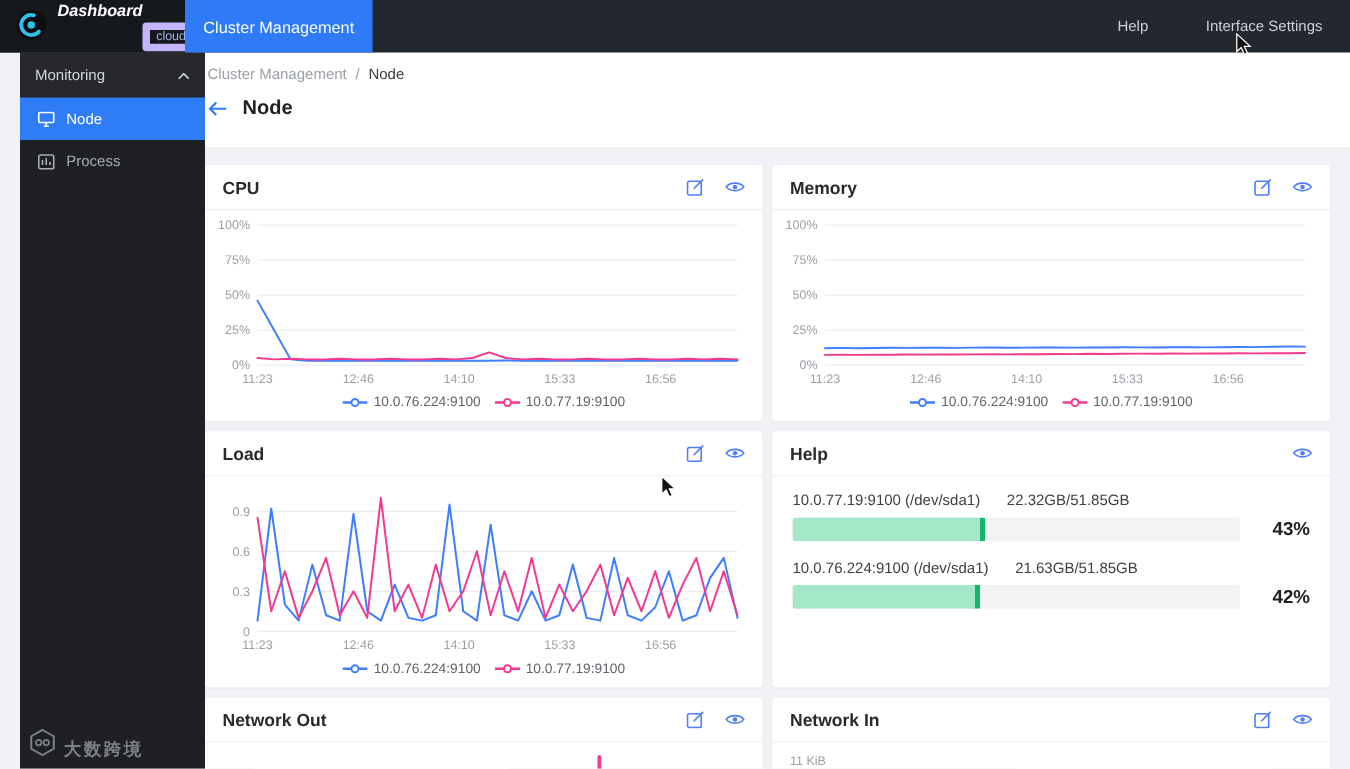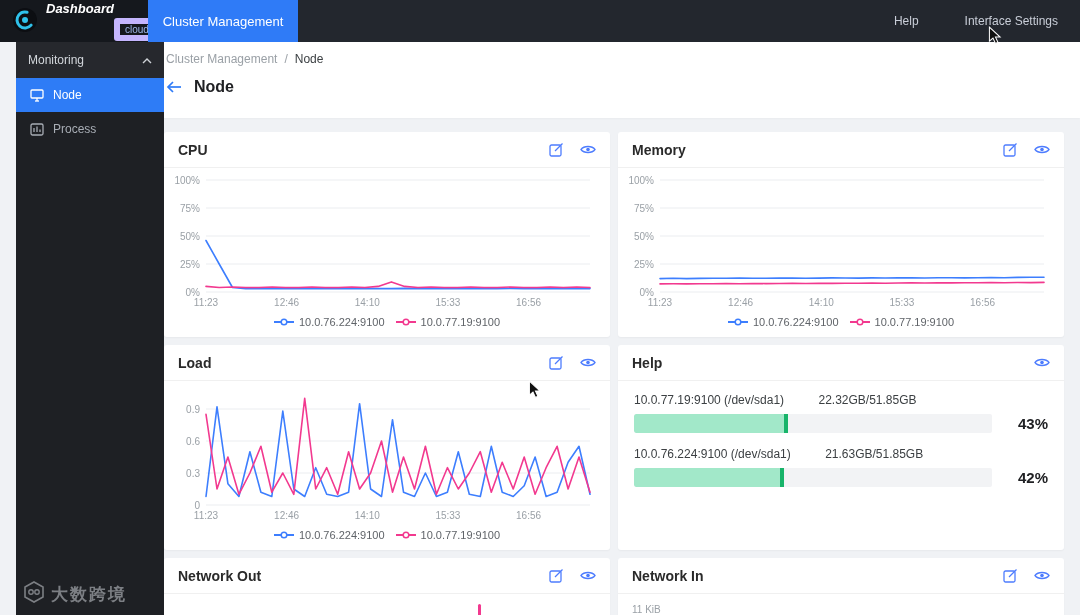--- a/index.html
+++ b/index.html
@@ -16,21 +16,21 @@
   .topbar-tab.active{background:#2f7bf7}
   .topbar-right{margin-left:auto;display:flex;align-items:center;gap:46px;padding-right:22px}
   .topbar-link{color:#c9ced8;font-size:12px;cursor:pointer}
 
   
   .sidebar{position:absolute;top:42px;left:16px;width:148px;bottom:0;background:#1e2024;z-index:15}
   .side-group-header{height:36px;display:flex;align-items:center;justify-content:space-between;padding:0 12px;background:#26282d;color:#d2d6db;font-size:12px;cursor:pointer}
   .side-item{height:34px;display:flex;align-items:center;gap:9px;padding:0 14px;color:#a8adb5;font-size:12px;cursor:pointer}
   .side-item.active{background:#2e7cf6;color:#fff}
   .side-item .ico{display:flex;align-items:center}
-  .watermark{position:absolute;left:6px;bottom:6px;display:flex;align-items:center;gap:5px;color:#8d9095;font-size:17px;font-weight:bold;letter-spacing:2px;opacity:.85}
+  .watermark{position:absolute;left:6px;bottom:6px;display:flex;align-items:flex-end;gap:5px;color:#8d9095;font-size:14px;font-weight:bold;letter-spacing:2px;opacity:.85}
 
   
   .main{position:absolute;left:148px;top:42px;right:0;bottom:0;overflow:hidden}
   .page-header{background:#fff;height:76px;padding:10px 18px 0 18px;box-shadow:0 1px 2px rgba(0,0,0,.03)}
   .breadcrumb{font-size:12px;color:#9aa0a6;display:flex;gap:7px;align-items:center}
   .bc-parent{color:#9aa0a6;cursor:pointer}
   .bc-current{color:#3c4043}
   .title-row{display:flex;align-items:center;gap:12px;margin-top:12px}
   .back-arrow{display:flex;align-items:center;cursor:pointer}
   .page-title{font-size:16px;font-weight:bold;color:#202124}
@@ -44,21 +44,21 @@
 
   .chart{height:138px;margin:4px 6px 0 2px}
   .legend{height:24px;display:flex;align-items:center;justify-content:center;gap:11px}
   .lg-item{display:flex;align-items:center;cursor:pointer}
   .lg-label{font-size:11px;color:#5f6368;margin-left:5px}
 
   
   .disk-body{padding:12px 16px 0 16px}
   .disk-row{margin-bottom:14px}
   .disk-label-line{font-size:12px;color:#3c4043;margin-bottom:7px}
-  .disk-usage{margin-left:31px;color:#3c4043}
+  .disk-usage{margin-left:18px;color:#3c4043}
   .disk-bar-line{display:flex;align-items:center;gap:14px}
   .disk-bar{flex:1;height:19px;background:#f2f3f5;border-radius:2px;position:relative;overflow:hidden}
   .disk-fill{height:100%;background:#a2e8c9;border-right:4px solid #18b46a;border-radius:2px 0 0 2px}
   .disk-pct{min-width:42px;text-align:right;font-size:15px;font-weight:bold;color:#202124}
 
   
   .net-body{position:relative;flex:1}
   .net-tick{position:absolute;left:14px;top:10px;font-size:10px;color:#9aa0a6}
   .pink-sliver{position:absolute;left:314px;top:10px;width:3px;height:14px;background:#f2398f;border-radius:2px}
 

